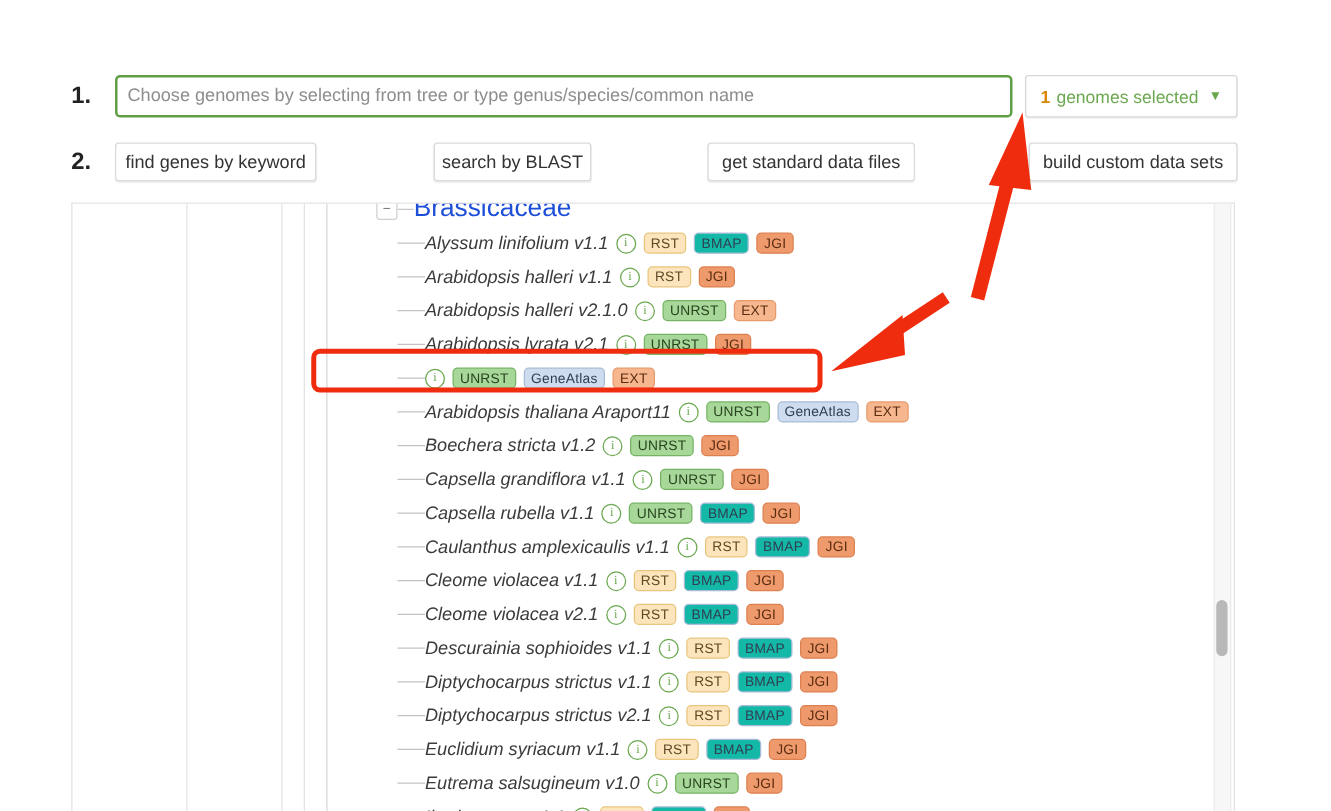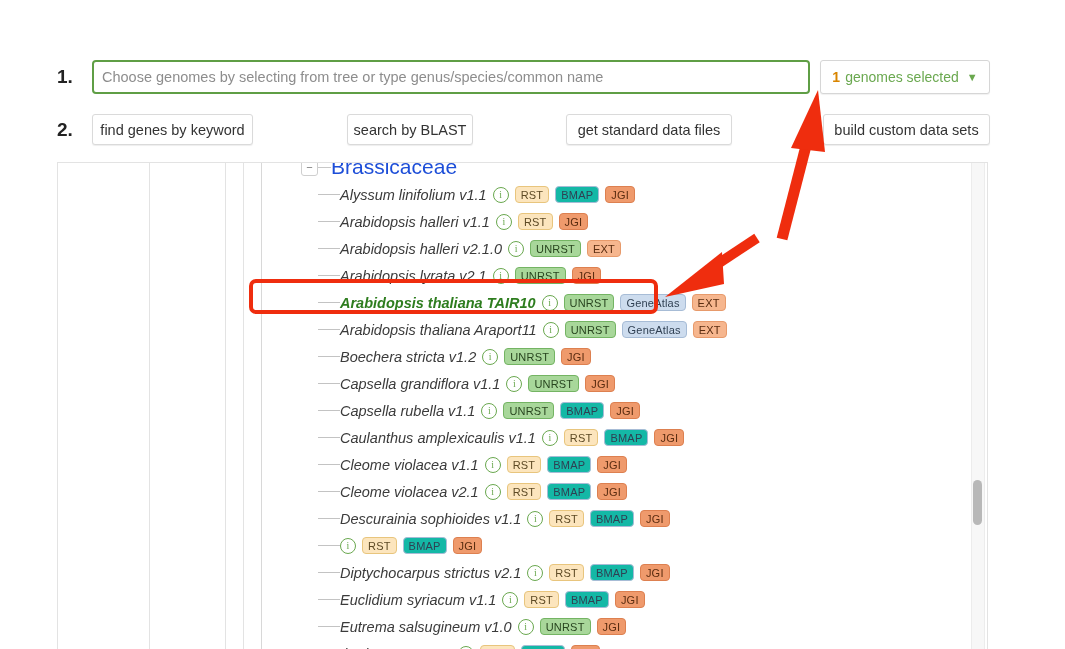--- a/index.html
+++ b/index.html
@@ -187,21 +187,20 @@
           <div class="row-body">
             <span class="sp-name">Arabidopsis lyrata v2.1</span>
             <span class="info-icon">i</span>
             <span class="badge b-UNRST">UNRST</span>
             <span class="badge b-JGI">JGI</span>
           </div>
         </div>
         <div class="connector" style="top: 139px;"></div>
         <div class="row selected" style="top: 126px; width: 931px;">
           <div class="row-body">
-            <span class="sp-name">Arabidopsis thaliana TAIR10</span>
             <span class="info-icon">i</span>
             <span class="badge b-UNRST">UNRST</span>
             <span class="badge b-GeneAtlas">GeneAtlas</span>
             <span class="badge b-EXT">EXT</span>
           </div>
         </div>
         <div class="connector" style="top: 166px;"></div>
         <div class="row" style="top: 153px; width: 931px;">
           <div class="row-body">
             <span class="sp-name">Arabidopsis thaliana Araport11</span>
@@ -275,20 +274,21 @@
             <span class="sp-name">Descurainia sophioides v1.1</span>
             <span class="info-icon">i</span>
             <span class="badge b-RST">RST</span>
             <span class="badge b-BMAP">BMAP</span>
             <span class="badge b-JGI">JGI</span>
           </div>
         </div>
         <div class="connector" style="top: 382px;"></div>
         <div class="row" style="top: 369px; width: 931px;">
           <div class="row-body">
+            <span class="sp-name">Diptychocarpus strictus v1.1</span>
             <span class="info-icon">i</span>
             <span class="badge b-RST">RST</span>
             <span class="badge b-BMAP">BMAP</span>
             <span class="badge b-JGI">JGI</span>
           </div>
         </div>
         <div class="connector" style="top: 409px;"></div>
         <div class="row" style="top: 396px; width: 931px;">
           <div class="row-body">
             <span class="sp-name">Diptychocarpus strictus v2.1</span>

